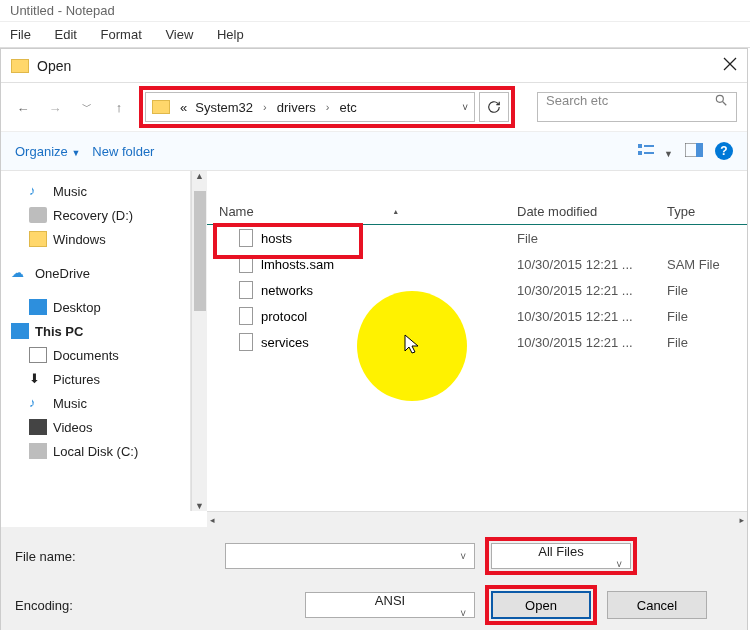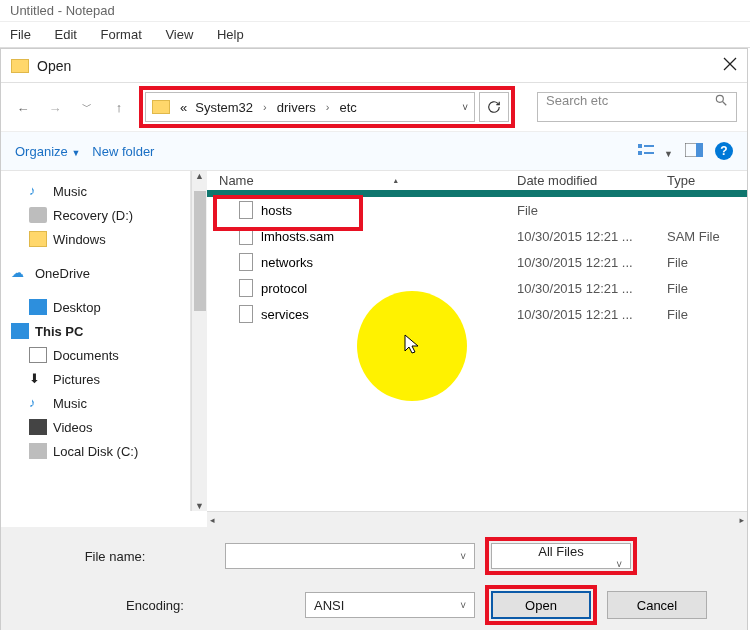--- a/index.html
+++ b/index.html
@@ -45,42 +45,42 @@
   .ico-pc { background: #2d8fdd; }
   .ico-desktop { background: #2d8fdd; }
   .ico-doc { border: 1px solid #888; background: #fff; }
   .tree .indent { padding-left: 18px; }
   .tree .sep { height: 10px; }
   .scroller { width: 16px; background: #f0f0f0; border-left: 1px solid #ddd; position: relative; }
   .scroller .thumb { position: absolute; top: 20px; left: 2px; width: 12px; height: 120px; background: #c5c5c5; }
   .scroller .arr { font-size: 9px; color: #555; text-align: center; }
 
   .files { flex: 1; position: relative; }
-  .cols { display: flex; height: 26px; border-bottom: 7px solid #0f766e; color: #444; }
+  .cols { display: flex; height: 26px; border-bottom: 1px solid #0f766e; color: #444; margin-top: 28px; }
   .cols .c1 { width: 310px; padding-left: 12px; display: flex; align-items: center; }
   .cols .c2 { width: 150px; display: flex; align-items: center; }
   .cols .c3 { flex: 1; display: flex; align-items: center; }
   .sortind { font-size: 8px; margin-left: 140px; color: #555; }
 
   .row { display: flex; height: 26px; align-items: center; }
   .row .c1 { width: 310px; padding-left: 32px; display: flex; align-items: center; gap: 8px; }
   .row .c2 { width: 150px; color: #555; }
   .row .c3 { flex: 1; color: #555; }
   .fico { width: 14px; height: 18px; border: 1px solid #999; background: #fff; display: inline-block; }
   .row.hl .c1 { position: relative; }
   .hlbox { position: absolute; left: 6px; top: -6px; width: 150px; height: 36px; border: 4px solid #e81123; pointer-events: none; }
 
   .spot { position: absolute; width: 110px; height: 110px; border-radius: 50%; background: #fff200; left: 150px; top: 120px; display: flex; align-items: center; justify-content: center; }
   .cursor { font-size: 20px; }
 
   .hscroll { height: 16px; background: #f0f0f0; border-top: 1px solid #ddd; display: flex; align-items: center; margin-left: 206px; }
 
   .bottom { background: #f0f0f0; padding: 10px 14px 16px 14px; }
   .bottom .r { display: flex; align-items: center; margin-bottom: 10px; gap: 10px; }
-  .lbl { width: 200px; text-align: center; color: #222; }
+  .lbl { width: 200px; text-align: left; color: #222; }
   .combo { height: 26px; border: 1px solid #adadad; background: #fff; display: flex; align-items: center; padding: 0 8px; color: #222; }
   .combo .dd { margin-left: auto; font-size: 10px; color: #555; }
   .btn { height: 28px; width: 100px; border: 1px solid #adadad; background: #e1e1e1; display: flex; align-items: center; justify-content: center; }
   .btn.open { border: 2px solid #0b5aa8; background: #e1e1e1; }
   .hlred { border: 4px solid #e81123; padding: 2px; display: inline-block; }
 </style>
 </head>
 <body>
 
 <div class="notepad-title">Untitled - Notepad</div>
@@ -294,21 +294,21 @@
       </div>
       <span class="hlred">
         <div class="combo" style="width:140px;flex-direction:column;">
           <span>All Files</span>
             <span class="dd">˅</span>
         </div>
       </span>
     </div>
     <div class="r">
       <div class="lbl" style="width:280px;">Encoding:</div>
-      <div class="combo" style="width:170px;">
+      <div class="combo" style="width:170px;flex-direction:column;">
         <span>ANSI</span>
           <span class="dd">˅</span>
       </div>
       <span class="hlred">
         <div class="btn open">Open</div>
       </span>
       <div class="btn">Cancel</div>
     </div>
   </div>
 

